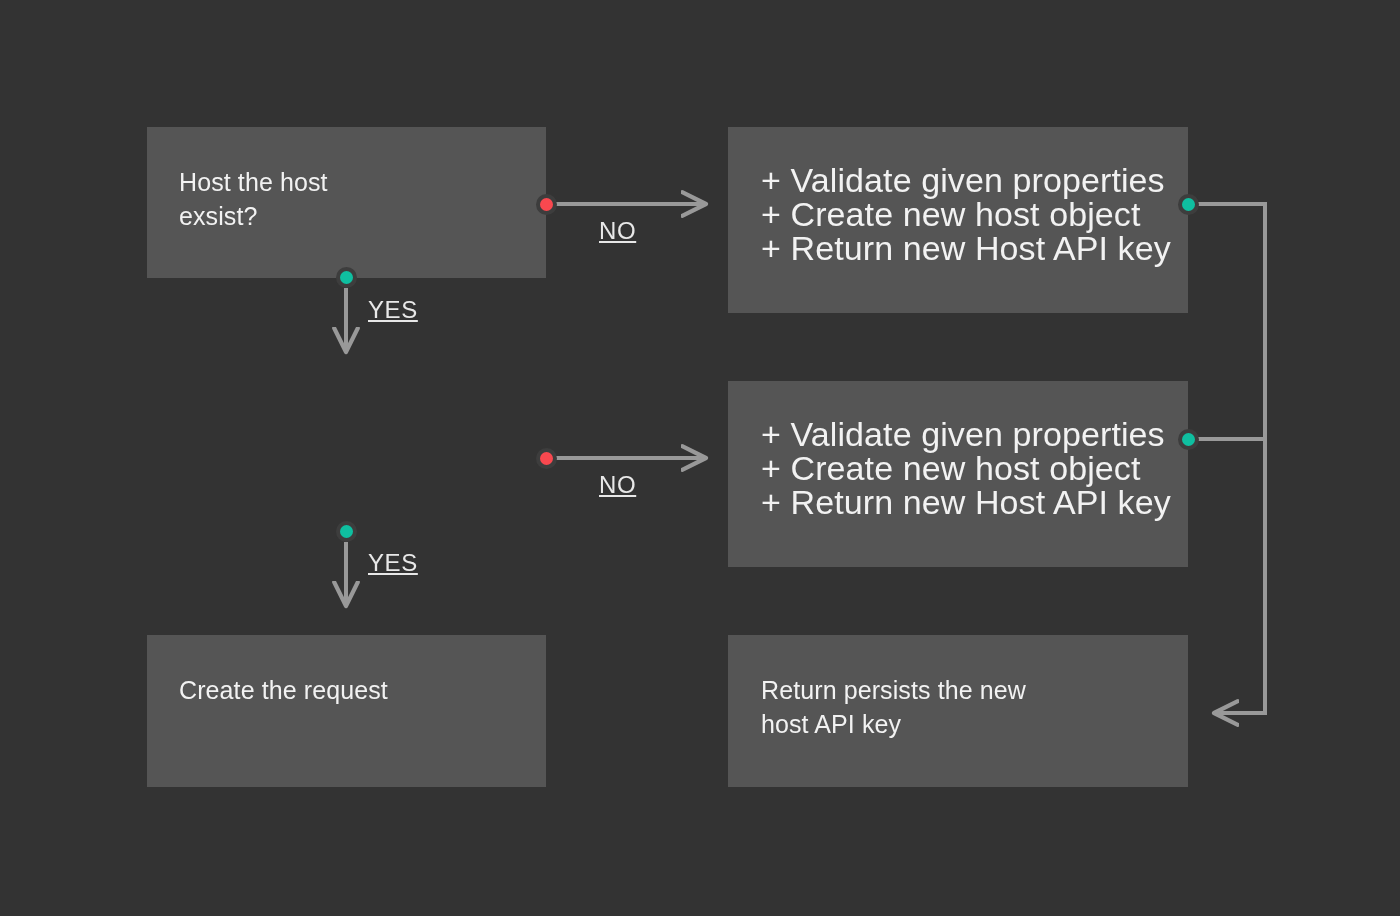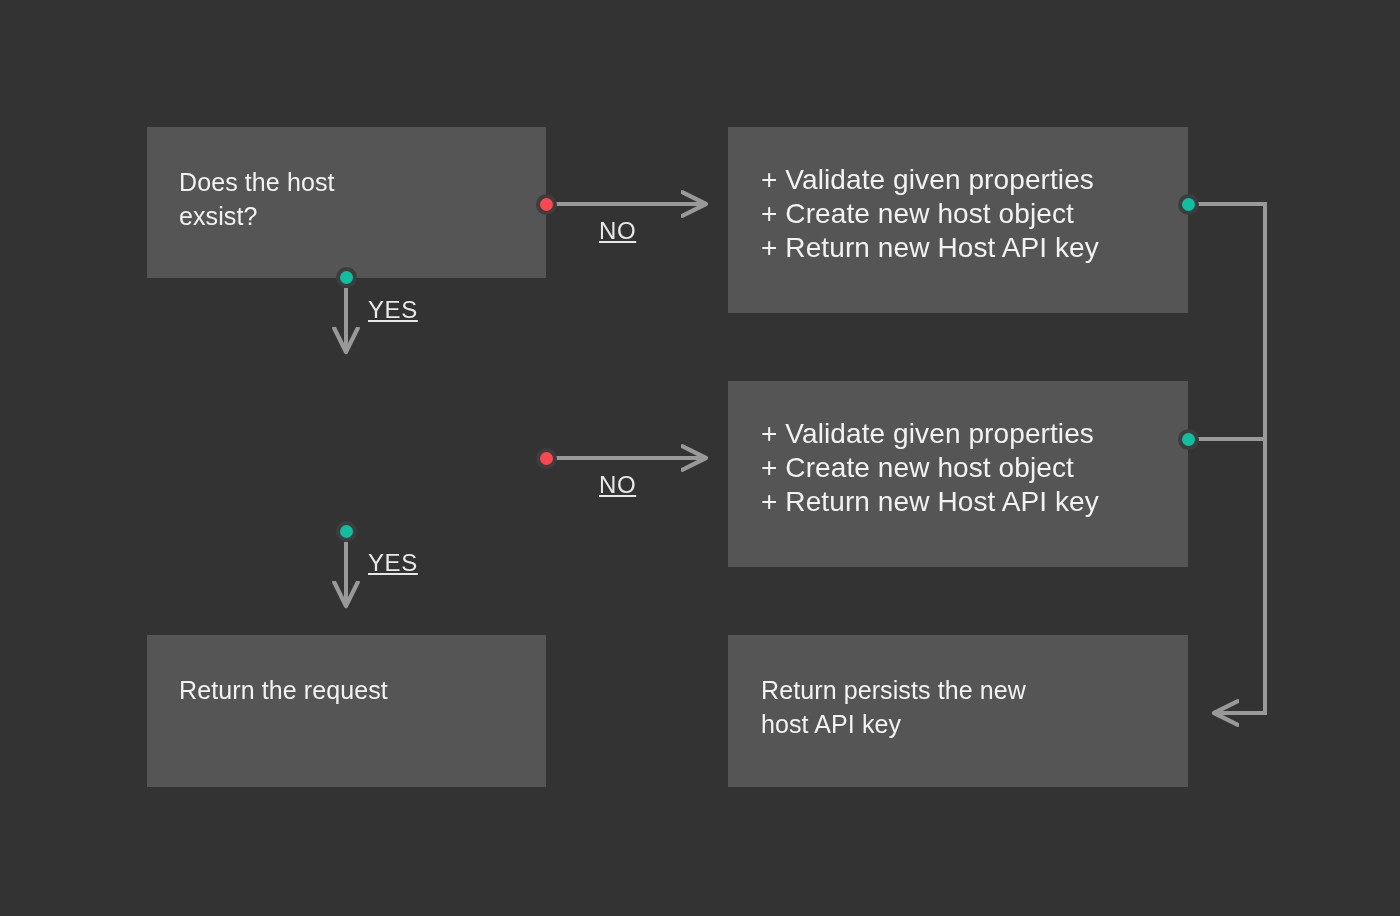--- a/index.html
+++ b/index.html
@@ -25,21 +25,21 @@
   .node-text {
     color: #f2f2f2;
     font-size: 25px;
     line-height: 34px;
     white-space: pre-line;
     font-weight: 400;
     letter-spacing: 0.1px;
   }
   .list-text {
     color: #f2f2f2;
-    font-size: 28px;
+    font-size: 34px;
     line-height: 34px;
     white-space: pre-line;
     font-weight: 400;
     letter-spacing: 0.1px;
   }
   svg.edges {
     position: absolute;
     left: 0;
     top: 0;
     width: 1400px;
@@ -60,39 +60,39 @@
     border: 4px solid #3d3d3d;
     box-sizing: border-box;
   }
 </style>
 </head>
 <body>
 
 <div id="canvas">
 
   <div class="node" style="left:147px; top:127px; width:399px; height:151px;">
-    <div class="node-text">Does the host
+    <div class="node-text">Host the host
 exsist?</div>
   </div>
 
   <div class="node" style="left:728px; top:127px; width:460px; height:186px; padding-top:36px; padding-left:33px;">
     <div class="list-text">+ Validate given properties
 + Create new host object
 + Return new Host API key</div>
   </div>
 
 
   <div class="node" style="left:728px; top:381px; width:460px; height:186px; padding-top:36px; padding-left:33px;">
     <div class="list-text">+ Validate given properties
 + Create new host object
 + Return new Host API key</div>
   </div>
 
   <div class="node" style="left:147px; top:635px; width:399px; height:152px;">
-    <div class="node-text">Return the request</div>
+    <div class="node-text">Create the request</div>
   </div>
 
   <div class="node" style="left:728px; top:635px; width:460px; height:152px; padding-left:33px;">
     <div class="node-text">Return persists the new
 host API key</div>
   </div>
 
   <svg class="edges" viewBox="0 0 1400 916" xmlns="http://www.w3.org/2000/svg">
     <defs>
       <marker id="arrow-r" viewBox="0 0 10 10" refX="9" refY="5" markerWidth="7" markerHeight="7" orient="auto-start-reverse">

